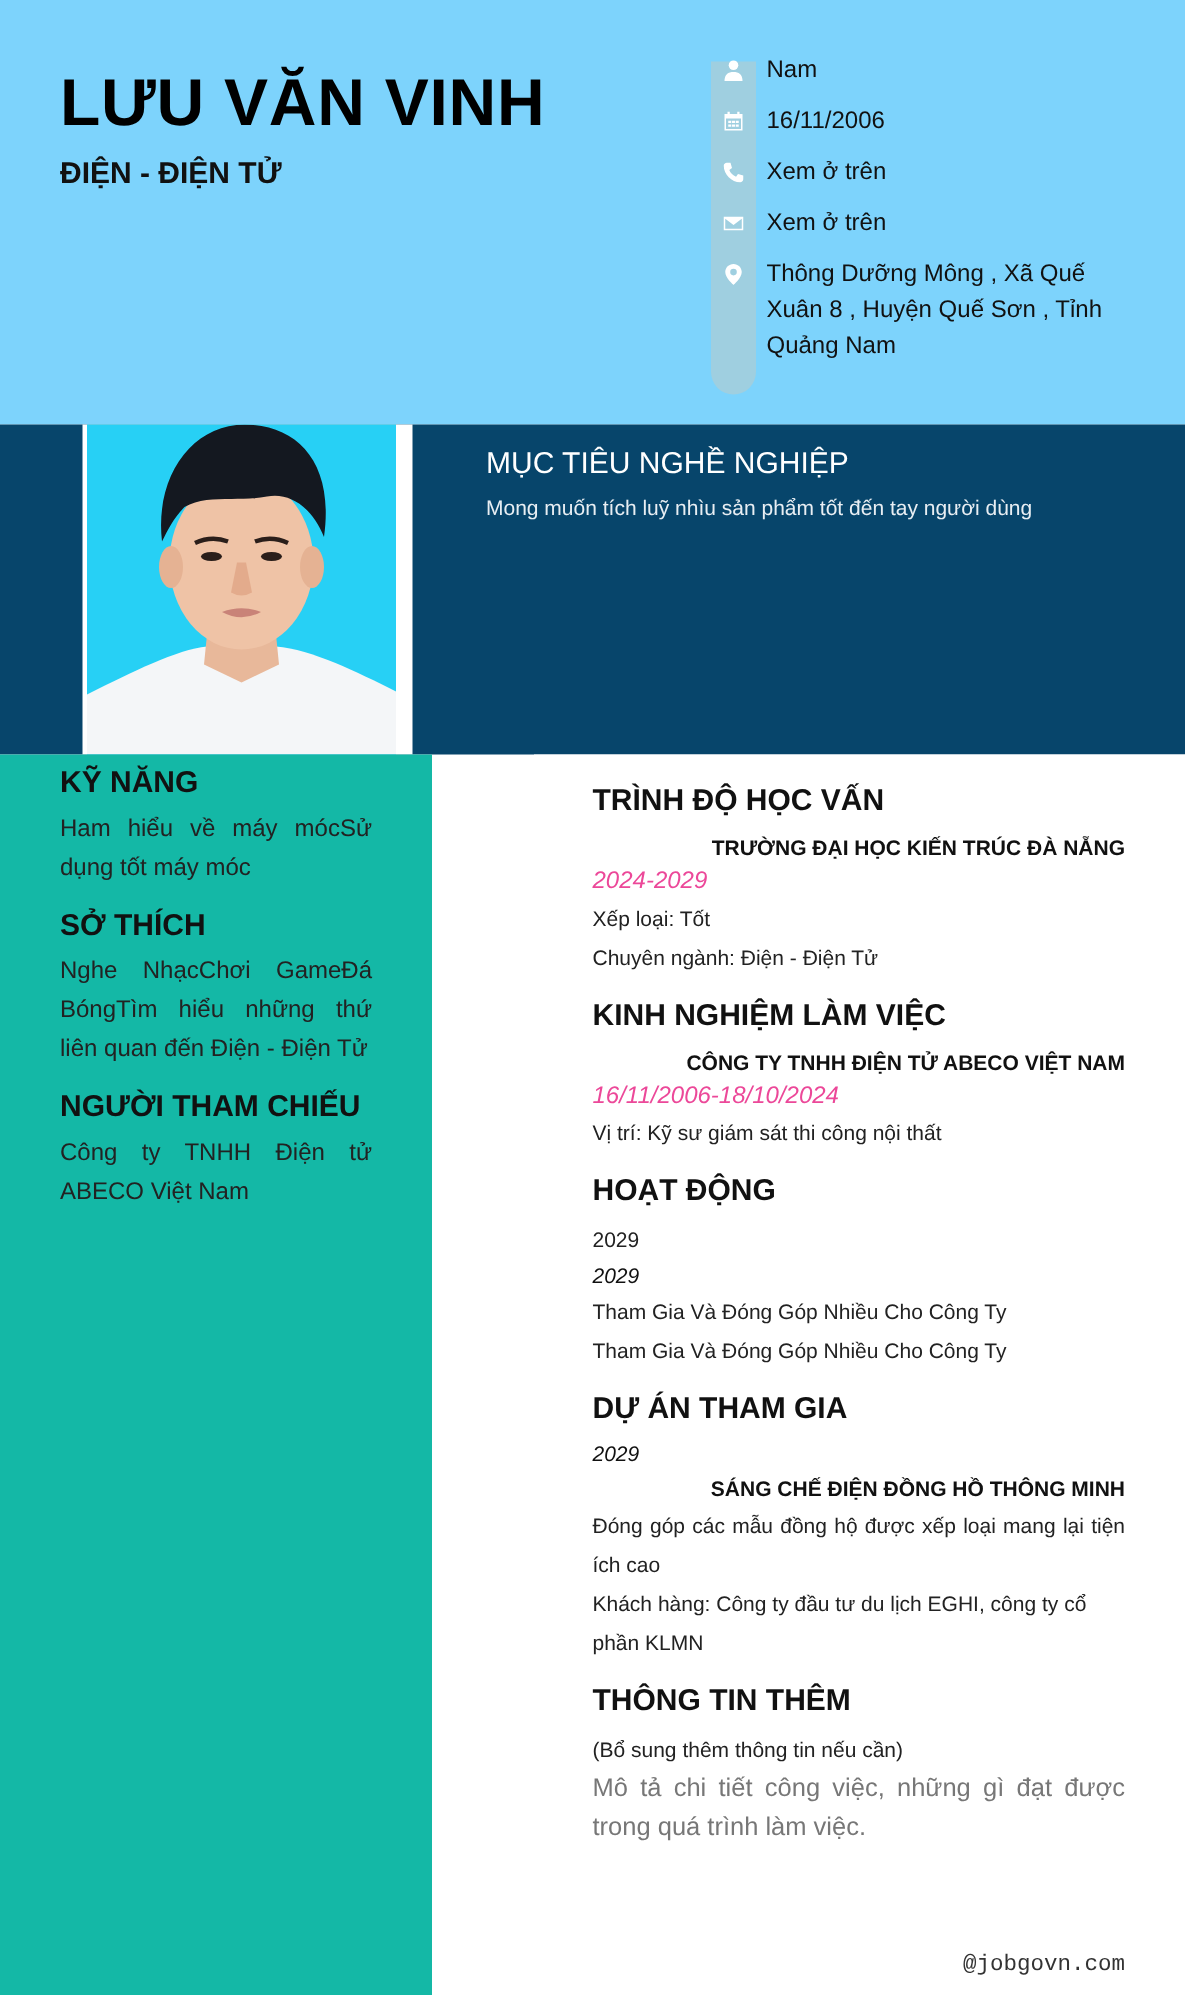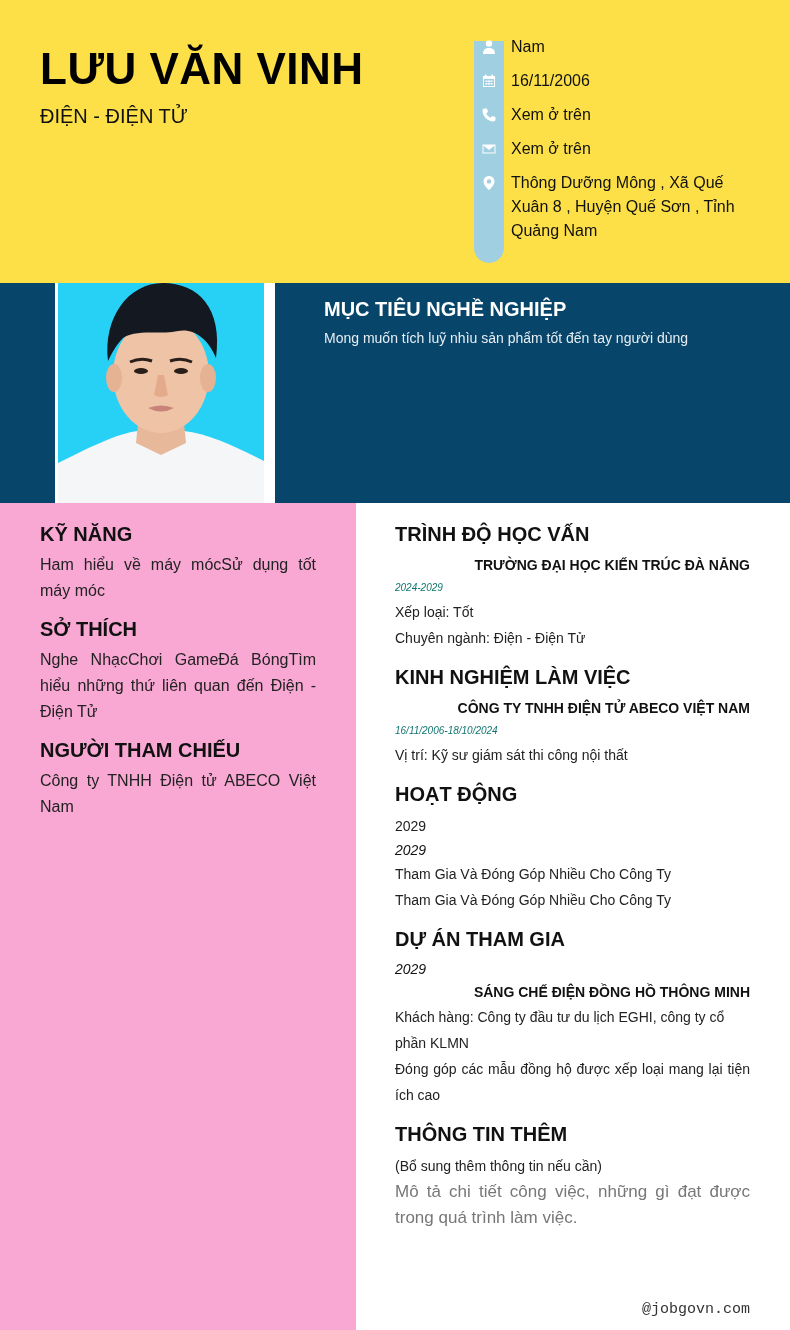--- a/index.html
+++ b/index.html
@@ -1,48 +1,48 @@
 <!DOCTYPE html>
 <html><head>
   <meta charset="utf-8">
   <style>
     * { box-sizing: border-box; margin: 0; padding: 0; }
     html, body { width: 790px; height: 1330px; background: #ffffff; font-family: "Liberation Sans", sans-serif; color: #111; overflow: hidden; }
     .page { position: relative; width: 790px; height: 1330px; }
 
     
-    .header { position: absolute; left: 0; top: 0; width: 790px; height: 283px; background: #fde047; }
+    .header { position: absolute; left: 0; top: 0; width: 790px; height: 283px; background: #7dd3fc; }
     .name { position: absolute; left: 40px; top: 44px; font-size: 44px; font-weight: bold; letter-spacing: 0.5px; color: #000; }
-    .role { position: absolute; left: 40px; top: 105px; font-size: 20px; font-weight: normal; color: #111; }
+    .role { position: absolute; left: 40px; top: 105px; font-size: 20px; font-weight: bold; color: #111; }
 
     .contact-bar { position: absolute; left: 474px; top: 41px; width: 30px; height: 222px; background: #9fcfe0; border-radius: 0 0 15px 15px; }
     .contact-list { position: absolute; left: 474px; top: 32px; width: 290px; }
     .contact-row { display: flex; align-items: flex-start; min-height: 34px; }
     .contact-icon { width: 30px; height: 30px; display: flex; align-items: center; justify-content: center; flex: 0 0 30px; }
     .contact-icon svg { width: 16px; height: 16px; fill: #ffffff; }
     .contact-text { padding-left: 7px; font-size: 16px; line-height: 24px; color: #111; padding-top: 3px; }
 
     
     .band { position: absolute; left: 0; top: 283px; width: 790px; height: 220px; background: #07456b; }
     .photo-frame { position: absolute; left: 55px; top: 0; width: 220px; height: 220px; background: #ffffff; }
     .photo { position: absolute; left: 3px; top: 0; width: 206px; height: 220px; background: #27d0f5; overflow: hidden; }
-    .objective-title { position: absolute; left: 324px; top: 15px; font-size: 20px; font-weight: bold; color: #ffffff; }
+    .objective-title { position: absolute; left: 324px; top: 15px; font-size: 20px; font-weight: normal; color: #ffffff; }
     .objective-text { position: absolute; left: 324px; top: 47px; font-size: 14px; color: #e8eef3; }
 
     
-    .left-col { position: absolute; left: 0; top: 503px; width: 356px; height: 827px; background: #f9a8d4; padding: 20px 40px 0 40px; }
+    .left-col { position: absolute; left: 0; top: 503px; width: 288px; height: 827px; background: #14b8a6; padding: 8px 40px 0 40px; }
     .left-col h2 { font-size: 20px; font-weight: bold; color: #111; margin-bottom: 6px; }
     .left-col p { font-size: 16px; line-height: 26px; color: #222; text-align: justify; text-align-last: left; margin-bottom: 14px; }
 
     
     .right-col { position: absolute; left: 356px; top: 503px; width: 434px; height: 827px; background: #ffffff; padding: 20px 40px 12px 39px; }
     .right-col h2 { font-size: 20px; font-weight: bold; color: #111; margin-bottom: 7px; }
     .sec { margin-bottom: 15px; }
     .sub-title { font-size: 14px; font-weight: bold; color: #111; line-height: 24px; text-align: right; }
-    .date-blue { font-size: 10px; font-style: italic; color: #0f766e; line-height: 22px; }
+    .date-blue { font-size: 16px; font-style: italic; color: #ec4899; line-height: 22px; }
     .date-dark { font-size: 14px; font-style: italic; color: #111; line-height: 22px; }
     .line { font-size: 14px; color: #222; line-height: 26px; }
     .line.justify { text-align: justify; }
     .muted { font-size: 17px; color: #777; line-height: 26px; text-align: justify; }
     .watermark { position: absolute; right: 40px; bottom: 12px; font-family: "Liberation Mono", monospace; font-size: 15px; color: #333; }
   </style>
 </head>
 <body>
 
 <div class="page">
@@ -168,22 +168,22 @@
       <div class="line">2029</div>
       <div class="date-dark">2029</div>
       <div class="line">Tham Gia Và Đóng Góp Nhiều Cho Công Ty</div>
       <div class="line">Tham Gia Và Đóng Góp Nhiều Cho Công Ty</div>
     </div>
 
     <div class="sec">
       <h2>DỰ ÁN THAM GIA</h2>
       <div class="date-dark">2029</div>
       <div class="sub-title">SÁNG CHẾ ĐIỆN ĐỒNG HỒ THÔNG MINH</div>
+      <div class="line justify">Đóng góp các mẫu đồng hộ được xếp loại mang lại tiện ích cao</div>
       <div class="line">Khách hàng: Công ty đầu tư du lịch EGHI, công ty cổ phần KLMN</div>
-      <div class="line justify">Đóng góp các mẫu đồng hộ được xếp loại mang lại tiện ích cao</div>
     </div>
 
     <div class="sec">
       <h2>THÔNG TIN THÊM</h2>
       <div class="line">(Bổ sung thêm thông tin nếu cần)</div>
       <div class="muted"> Mô tả chi tiết công việc, những gì đạt được trong quá trình làm việc.</div>
     </div>
 
     <div class="watermark">@jobgovn.com</div>
   </div>

